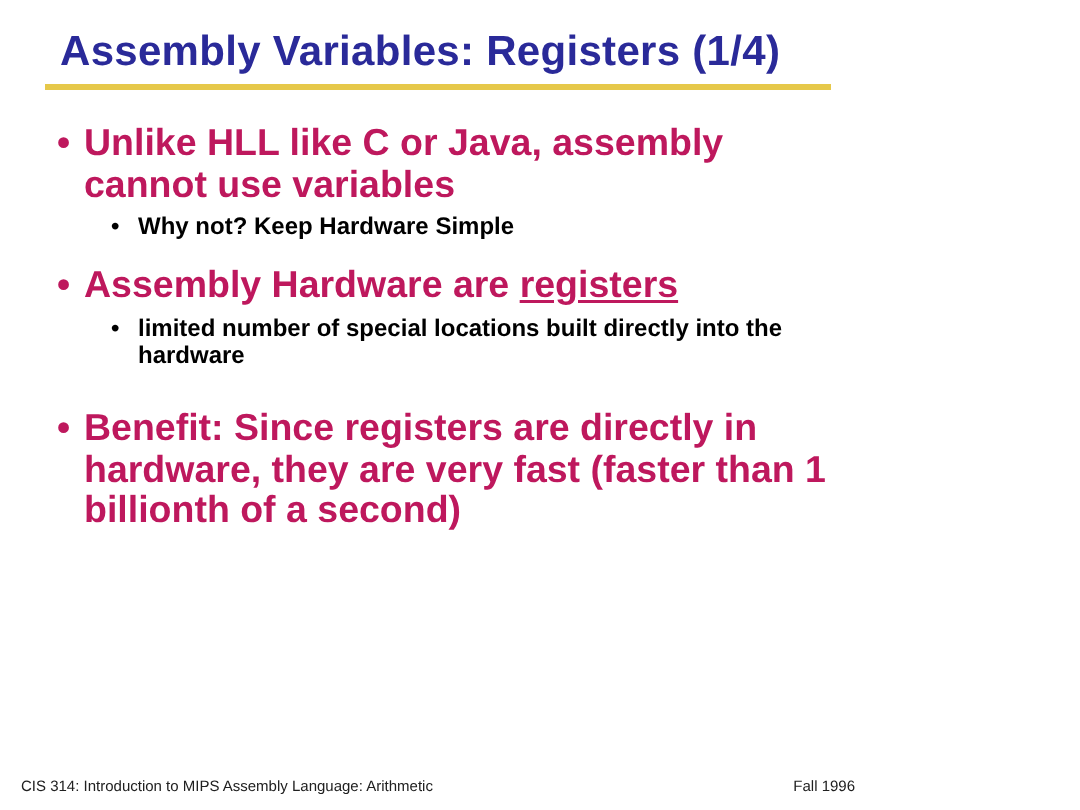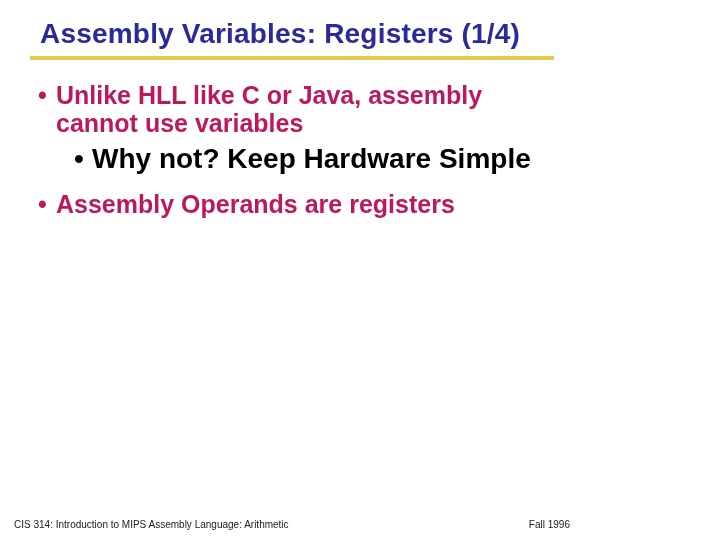--- a/index.html
+++ b/index.html
@@ -34,31 +34,31 @@
     font-weight: bold;
     color: #be185d;
     line-height: 1.1;
     margin: 0 0 12px 0;
     padding-left: 18px;
     text-indent: -18px;
   }
   .b1 .bul { display: inline-block; width: 18px; text-indent: 0; }
   .b1-tight { margin-bottom: 6px; }
   .b2 {
-    font-size: 28px;
+    font-size: 16px;
     font-weight: bold;
     color: #000;
     line-height: 1.12;
     margin: 0 0 12px 0;
     padding-left: 18px;
     text-indent: -18px;
     margin-left: 36px;
   }
   .b2 .bul { display: inline-block; width: 18px; text-indent: 0; }
-  .u { }
+  .u { text-decoration: underline; }
   .gap-lg { height: 14px; }
   .gap-sm { height: 4px; }
 
   .footer {
     position: absolute;
     bottom: 10px;
     left: 14px;
     right: 14px;
     display: flex;
     justify-content: space-between;
@@ -79,27 +79,33 @@
       <span class="bul">•</span><span>Unlike HLL like C or Java, assembly cannot use variables</span>
     </p>
 
     <p class="b2">
       <span class="bul">•</span><span>Why not? Keep Hardware Simple</span>
     </p>
 
     <div class="gap-sm"></div>
 
     <p class="b1 b1-tight">
-      <span class="bul">•</span><span>Assembly Operands are </span><span class="u">registers</span>
+      <span class="bul">•</span><span>Assembly Hardware are </span><span class="u">registers</span>
     </p>
 
+    <p class="b2">
+      <span class="bul">•</span><span>limited number of special locations built directly into the hardware</span>
+    </p>
 
 
     <div class="gap-lg"></div>
 
+    <p class="b1">
+      <span class="bul">•</span><span>Benefit: Since registers are directly in hardware, they are very fast (faster than 1 billionth of a second)</span>
+    </p>
 
   </div>
 
   <div class="footer">
     <span>CIS 314: Introduction to MIPS Assembly Language: Arithmetic</span>
     <span>Fall 1996</span>
   </div>
 
 </div>
 

